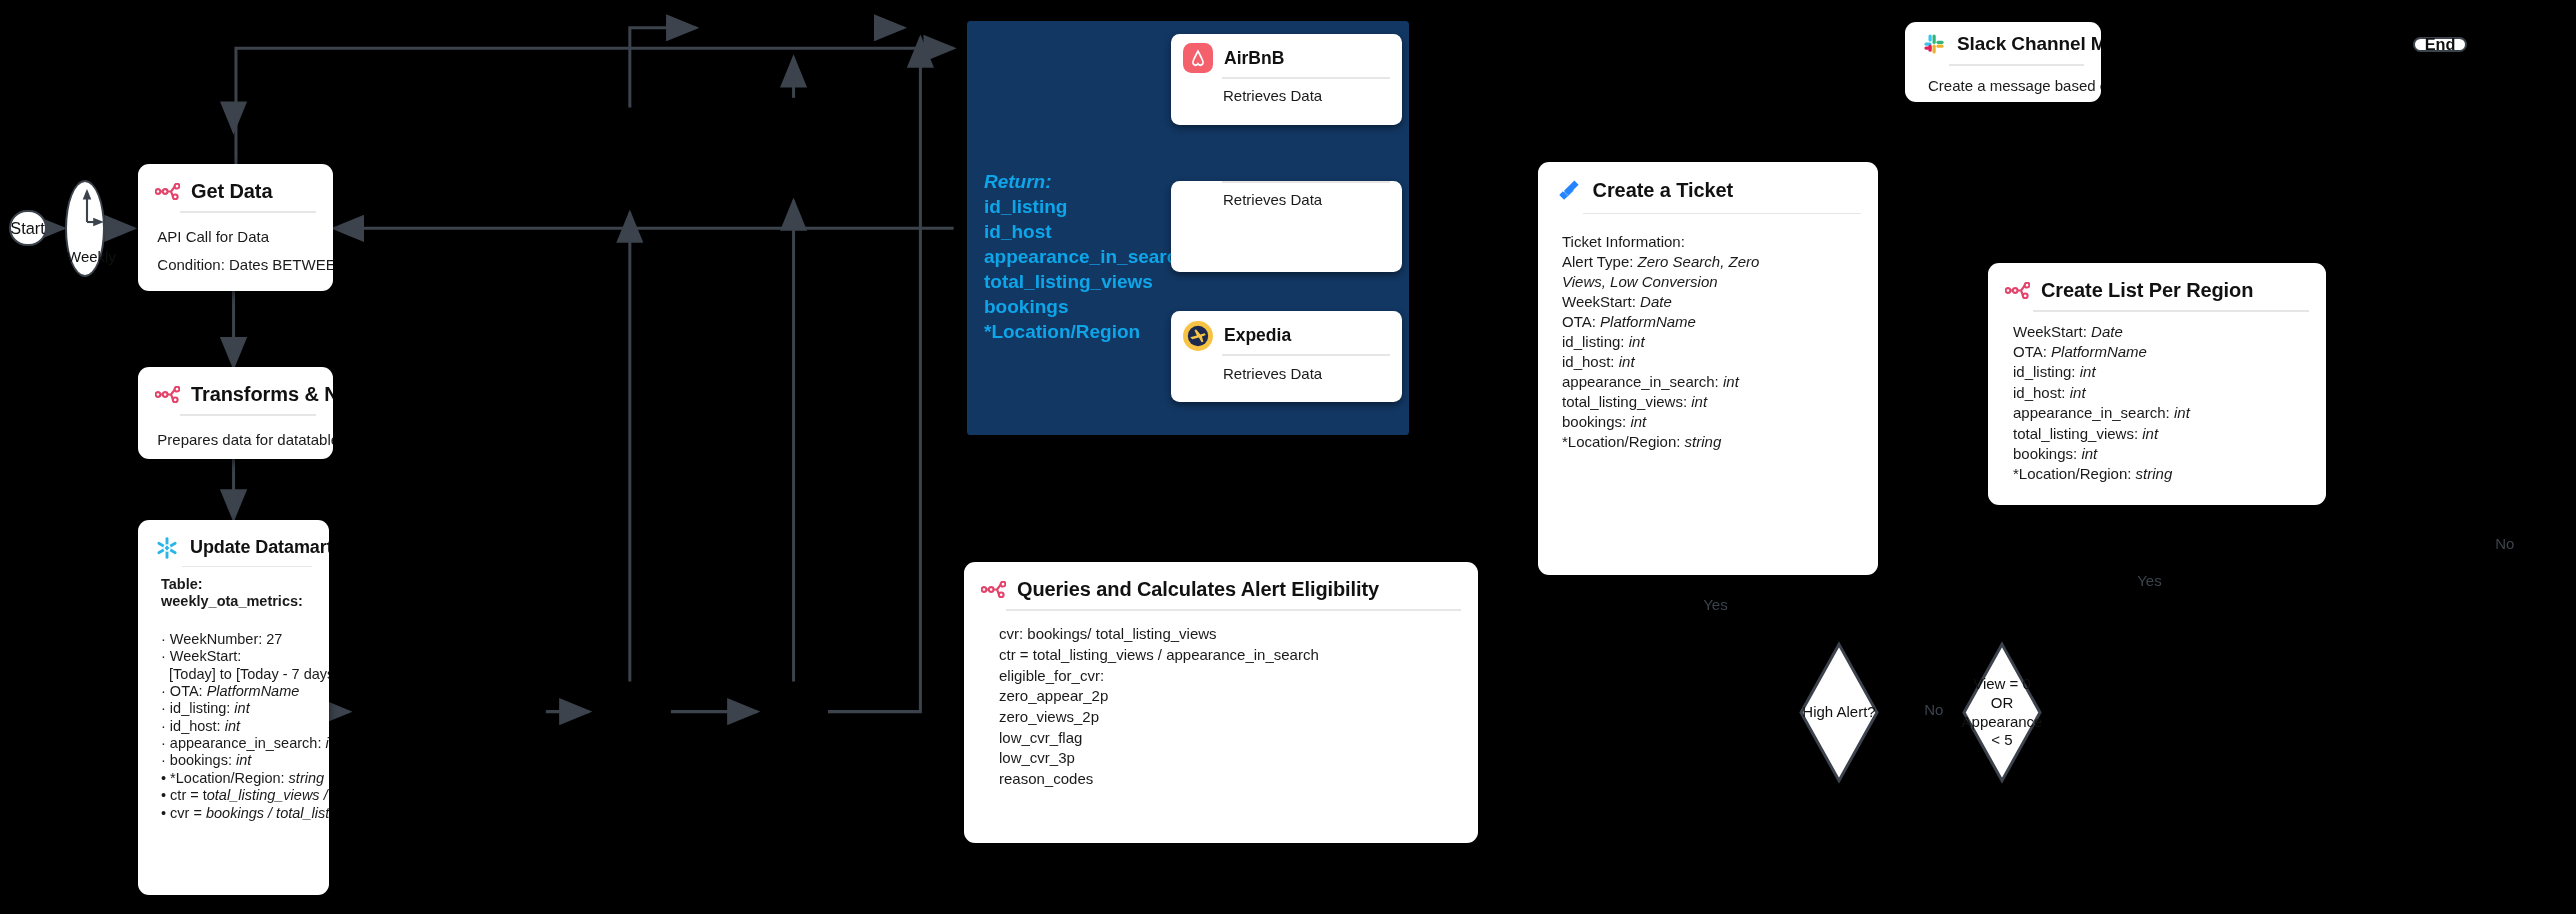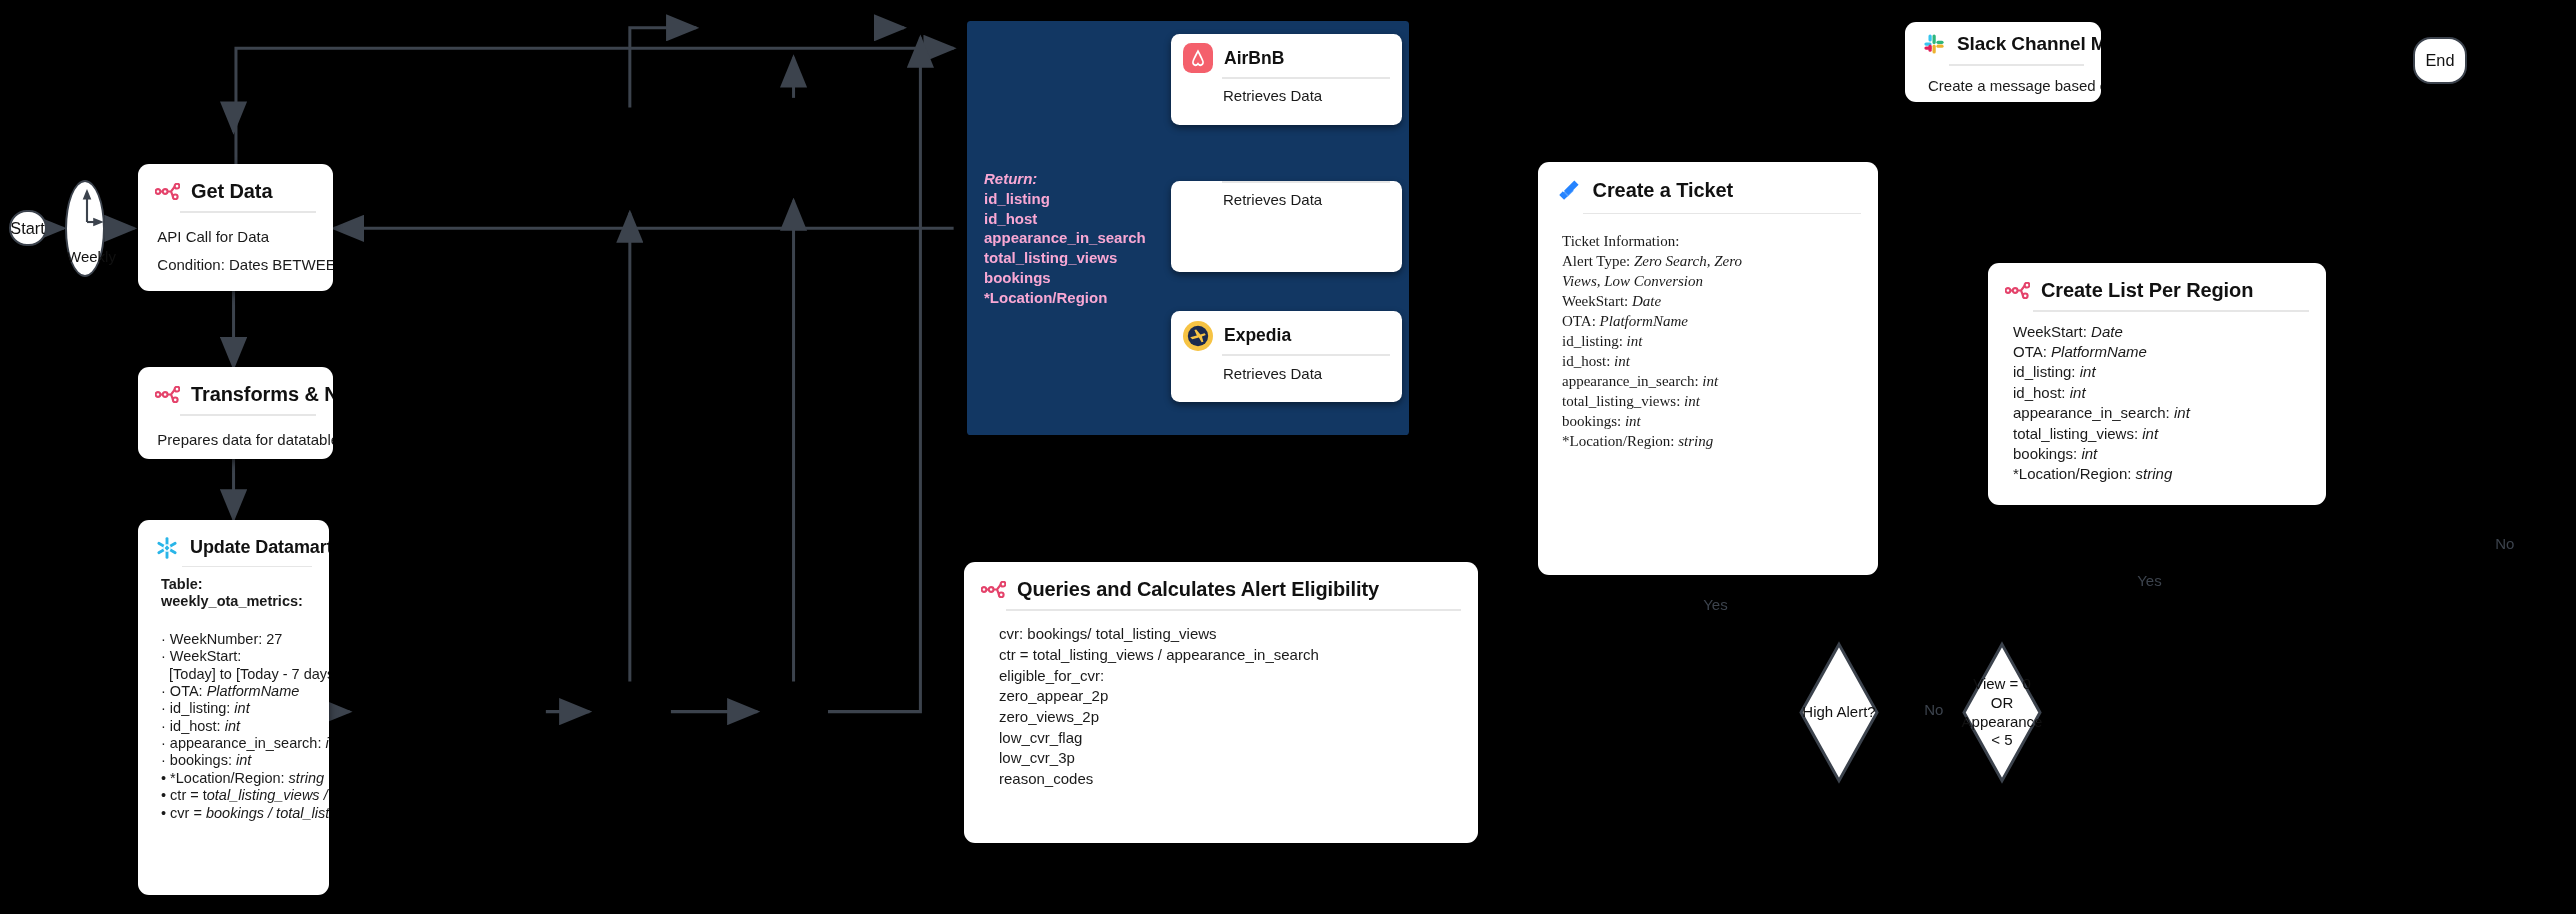--- a/index.html
+++ b/index.html
@@ -36,21 +36,21 @@
   .diamond{position:absolute;}
   .diamond .dtxt{
     position:absolute;left:0;top:0;width:100%;height:100%;
     display:flex;flex-direction:column;align-items:center;justify-content:center;
     font-size:15px;color:#111;line-height:1.25;text-align:center;pointer-events:none;
   }
 
   
   .panel{position:absolute;background:#123763;border-radius:3.6px;box-sizing:border-box;}
   .panel .ret{
-    position:absolute;color:#f9a8d4;font-size:15px;font-weight:700;line-height:1.32;white-space:nowrap;
+    position:absolute;color:#0ea5e9;font-size:19px;font-weight:700;line-height:1.32;white-space:nowrap;
   }
   .ota{
     position:absolute;background:#fff;border-radius:8.5px;box-shadow:0 3px 7.3px rgba(0,0,0,.45);
     box-sizing:border-box;overflow:hidden;
   }
   .ota .ohdr{display:flex;align-items:center;gap:11px;padding:9.7px 12px 3.6px 12px;}
   .ota .ohdr .oname{font-size:17.5px;font-weight:700;color:#111;}
   .ota .orule{height:1.8px;background:#e6e6e6;margin:0 12px 0 51px;}
   .ota .obody{padding:8.5px 12px 0 52px;font-size:15px;color:#1a1a1a;}
 
@@ -264,21 +264,21 @@
   <div class="card" style="left:1538px;top:162px;width:340px;height:413px;">
     <div class="hdr">
       <svg class="ico" width="26.6" height="26.6" viewBox="0 0 44 44">
         <path d="M32 4 L15 21 L22 28 L39 11 z" fill="#2684FF"></path>
         <path d="M24 14 L14 24 L21 31 L31 21 z" fill="#2684FF" opacity=".75"></path>
         <path d="M13 22 L7 28 L15 36 L21 30 z" fill="#2684FF"></path>
       </svg>
       <span class="ttl">Create a Ticket</span>
     </div>
     <div class="rule" style="margin-left:45px;"></div>
-    <div class="body" style="padding:18px 12px 0 24px;line-height:1.33;font-family:Liberation Serif, serif;">
+    <div class="body" style="padding:18px 12px 0 24px;line-height:1.33;">
       <div>Ticket Information:</div>
       <div id="ticket-fields">
           <div class="ln"><span>Alert Type: </span><span class="it">Zero Search, Zero</span></div>
           <div class="ln"><span></span><span class="it">Views, Low Conversion</span></div>
           <div class="ln"><span>WeekStart: </span><span class="it">Date</span></div>
           <div class="ln"><span>OTA: </span><span class="it">PlatformName</span></div>
           <div class="ln"><span>id_listing: </span><span class="it">int</span></div>
           <div class="ln"><span>id_host: </span><span class="it">int</span></div>
           <div class="ln"><span>appearance_in_search: </span><span class="it">int</span></div>
           <div class="ln"><span>total_listing_views: </span><span class="it">int</span></div>
@@ -331,21 +331,21 @@
           <div class="ln"><span>id_listing: </span><span class="it">int</span></div>
           <div class="ln"><span>id_host: </span><span class="it">int</span></div>
           <div class="ln"><span>appearance_in_search: </span><span class="it">int</span></div>
           <div class="ln"><span>total_listing_views: </span><span class="it">int</span></div>
           <div class="ln"><span>bookings: </span><span class="it">int</span></div>
           <div class="ln"><span>*Location/Region: </span><span class="it">string</span></div>
         </div>
     </div>
   </div>
 
-  <div class="pill" style="left:2413px;top:37px;width:54px;height:47px;">
+  <div class="pill" style="left:2413px;top:37px;width:54px;height:15px;font-weight:bold;">
     <span>End</span>
   </div>
 
   <div class="diamond" style="left:1798px;top:641px;width:82px;height:143px;">
     <svg width="82" height="143" viewBox="0 0 136 236">
       <path d="M68,5 L131,118 L68,231 L5,118 z" fill="#fff" stroke="#3c434d" stroke-width="5"></path>
     </svg>
     <div class="dtxt">
       <span>High Alert?</span>
     </div>

